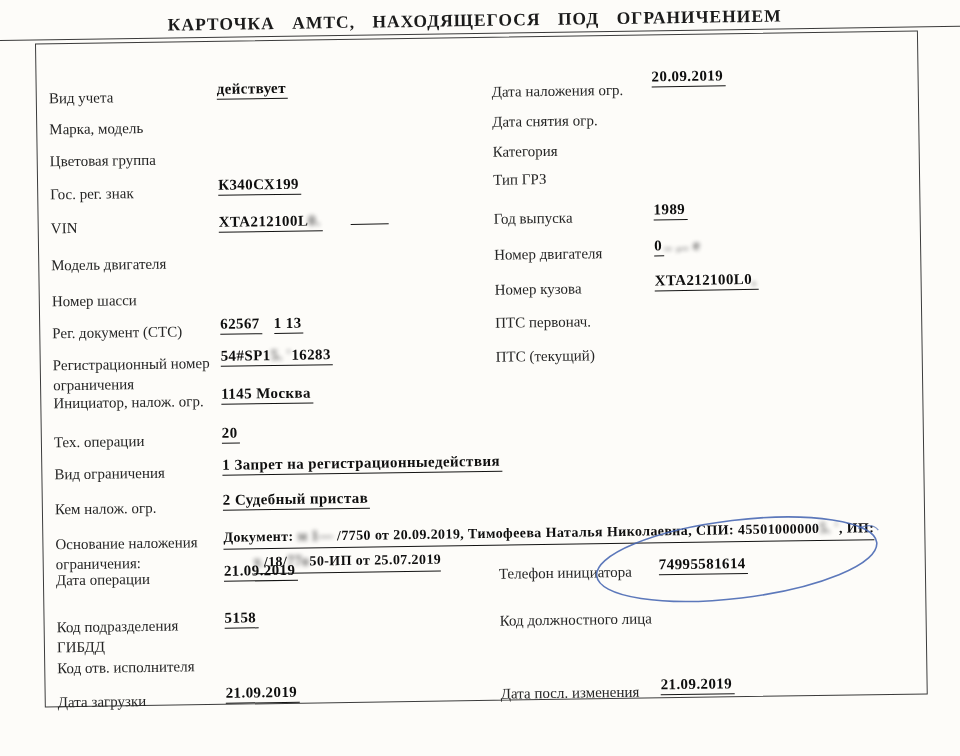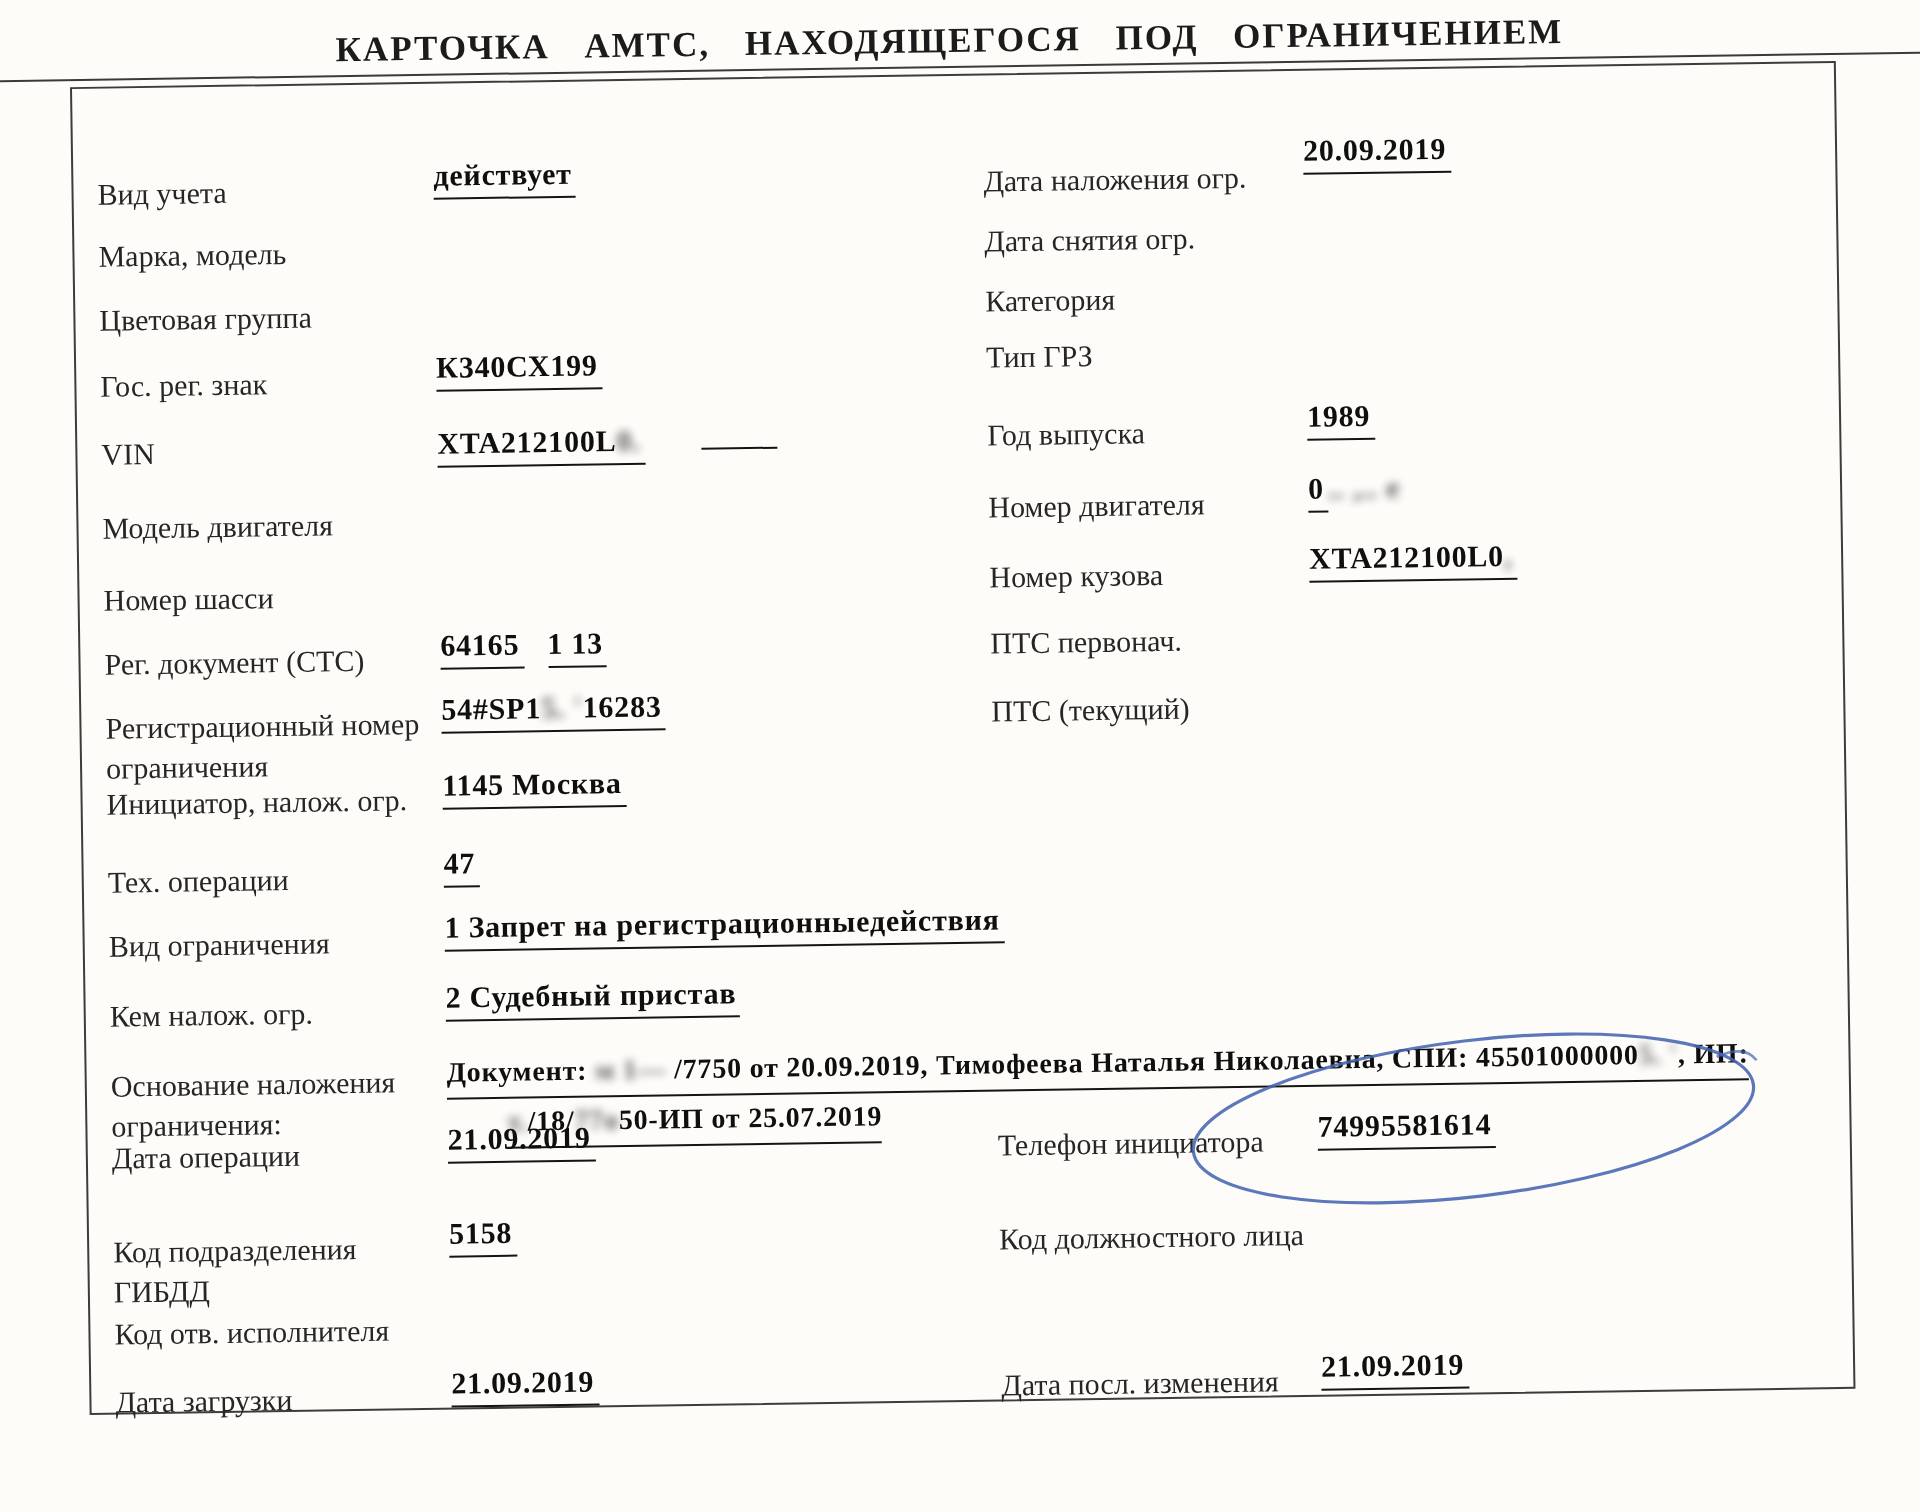--- a/index.html
+++ b/index.html
@@ -93,36 +93,36 @@
       <div class="fvalue simple"></div>
     </div>
 
     <div class="field" style="top:248px">
       <div class="flabel">Номер шасси</div>
       <div class="fvalue simple"></div>
     </div>
 
     <div class="field" style="top:280px">
       <div class="flabel">Рег. документ (СТС)</div>
-      <div class="fvalue plain"><span class="u">64165</span><span class="gap"></span><span class="u">1  13</span></div>
+      <div class="fvalue plain"><span class="u">62567</span><span class="gap"></span><span class="u">1  13</span></div>
     </div>
 
     <div class="field" style="top:312px">
       <div class="flabel">Регистрационный номер ограничения</div>
       <div class="fvalue plain"><span class="u"><span>54#SP1</span><span class="redact">5. '</span><span>16283</span></span></div>
     </div>
 
     <div class="field" style="top:350px">
       <div class="flabel">Инициатор, налож. огр.</div>
       <div class="fvalue simple">1145 Москва</div>
     </div>
 
     <div class="field" style="top:389px">
       <div class="flabel">Тех. операции</div>
-      <div class="fvalue simple">47</div>
+      <div class="fvalue simple">20</div>
     </div>
 
     <div class="field" style="top:421px">
       <div class="flabel">Вид ограничения</div>
       <div class="fvalue simple">1 Запрет на регистрационныедействия</div>
     </div>
 
     <div class="field" style="top:456px">
       <div class="flabel">Кем налож. огр.</div>
       <div class="fvalue simple">2 Судебный пристав</div>

